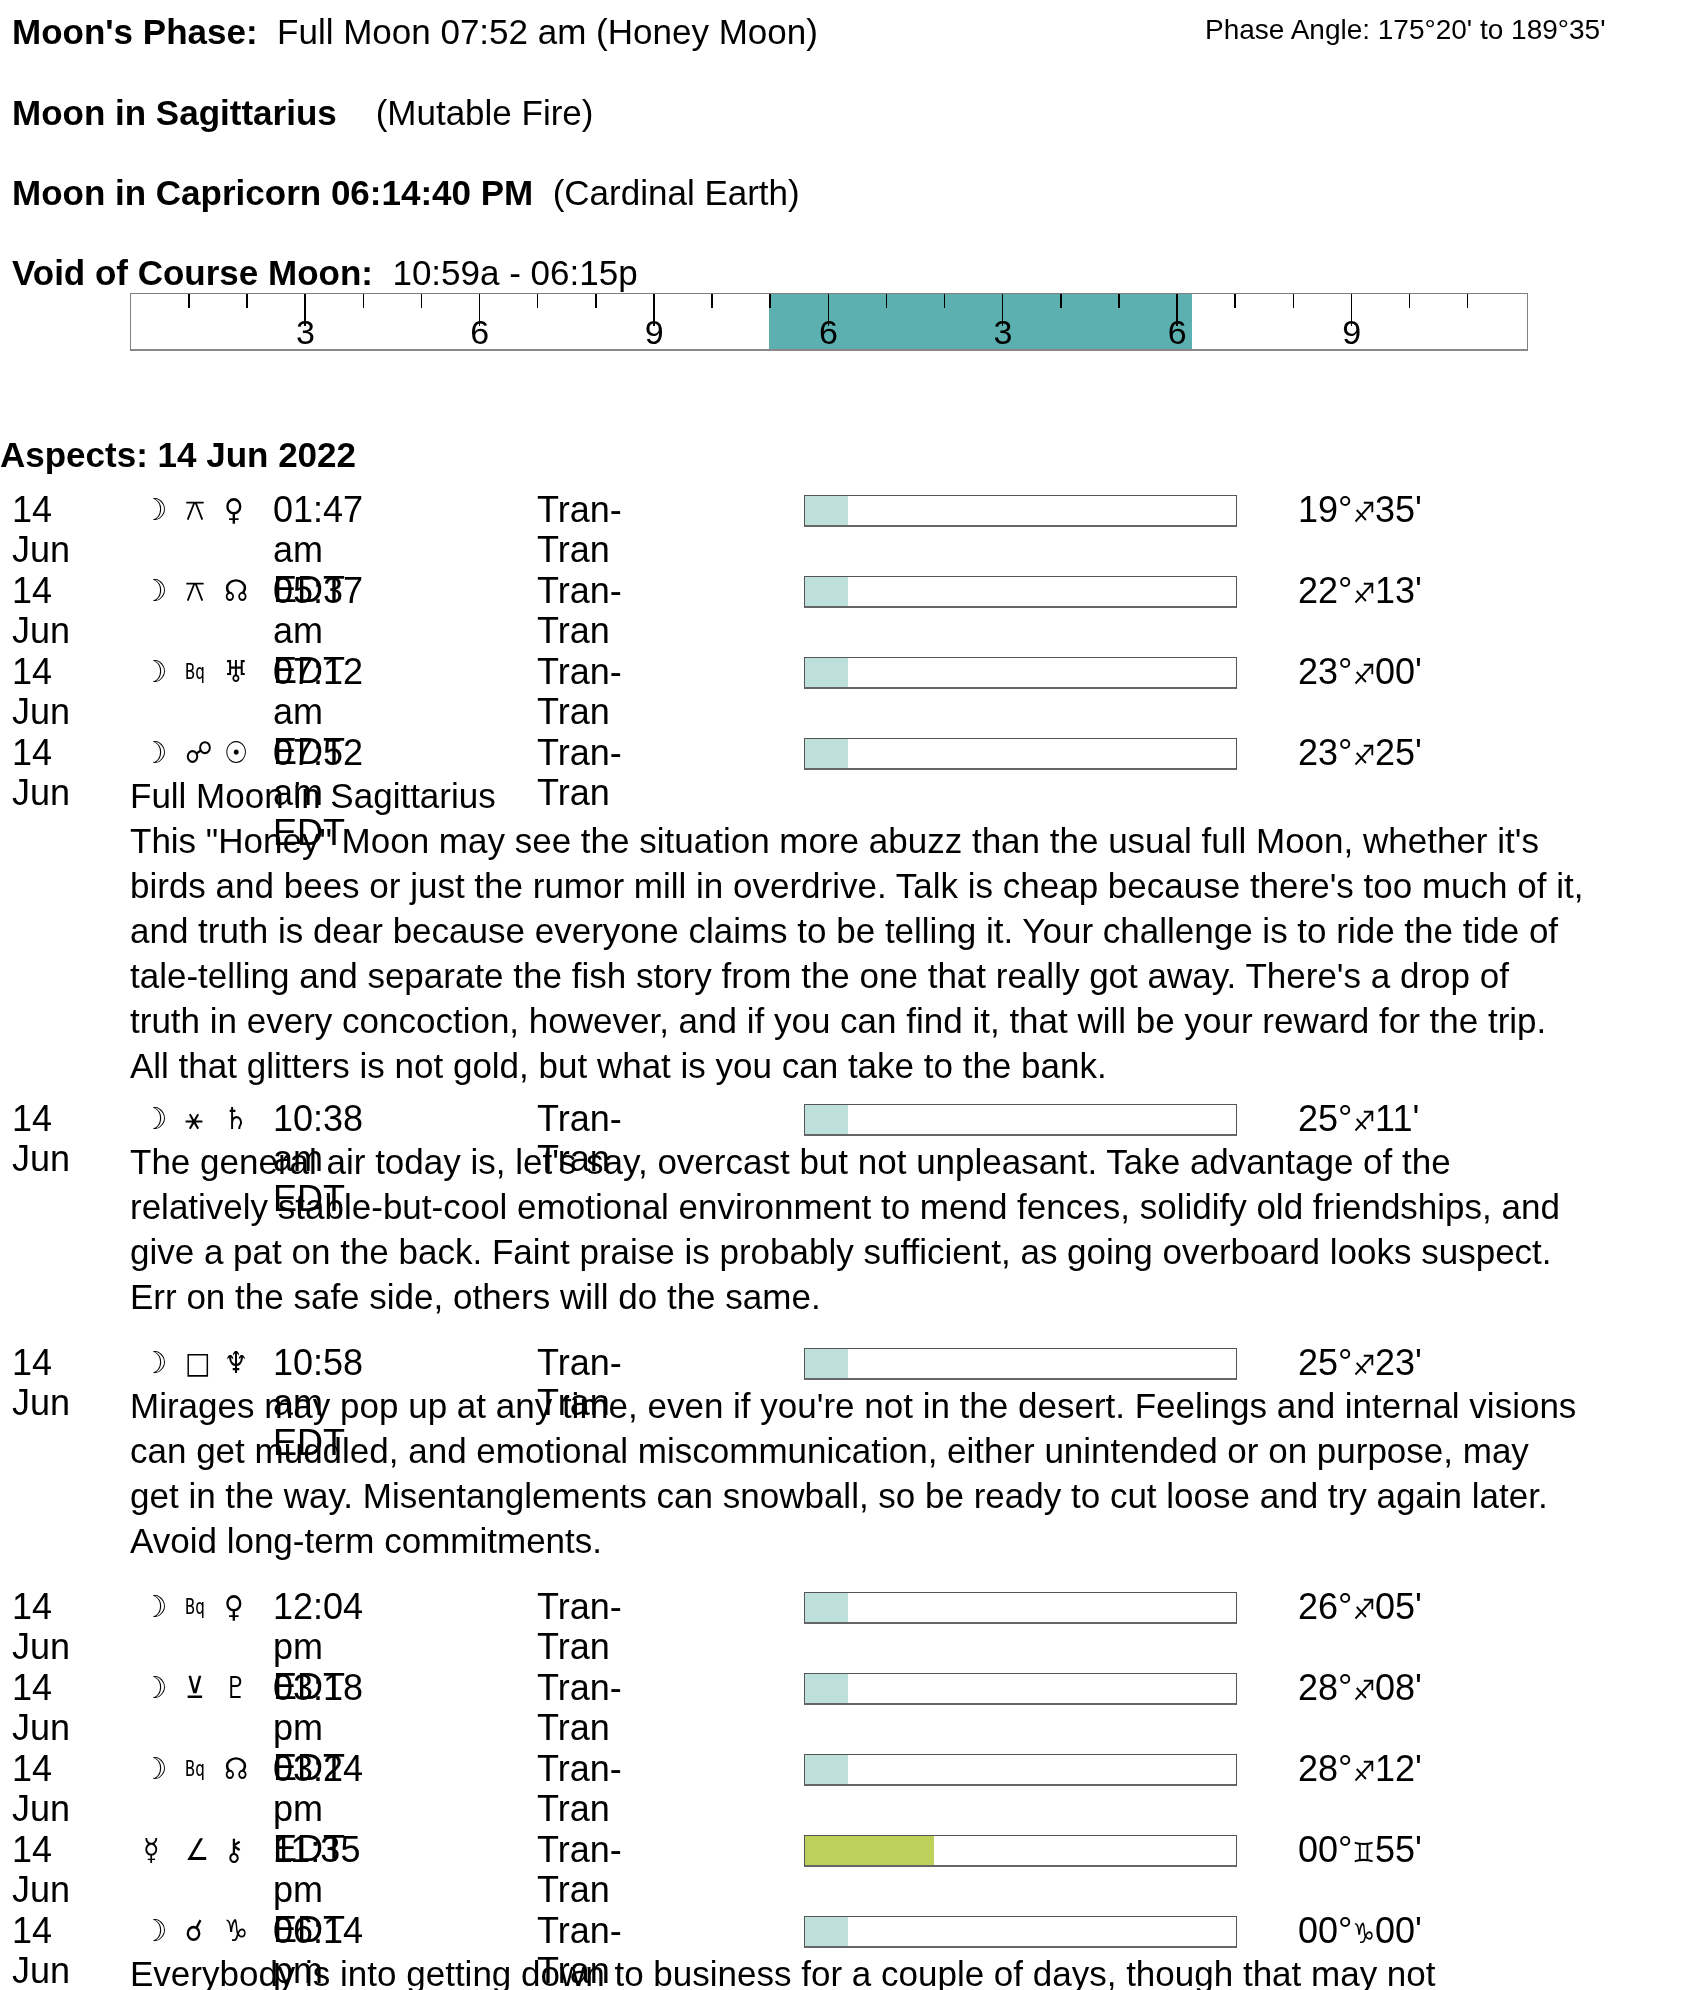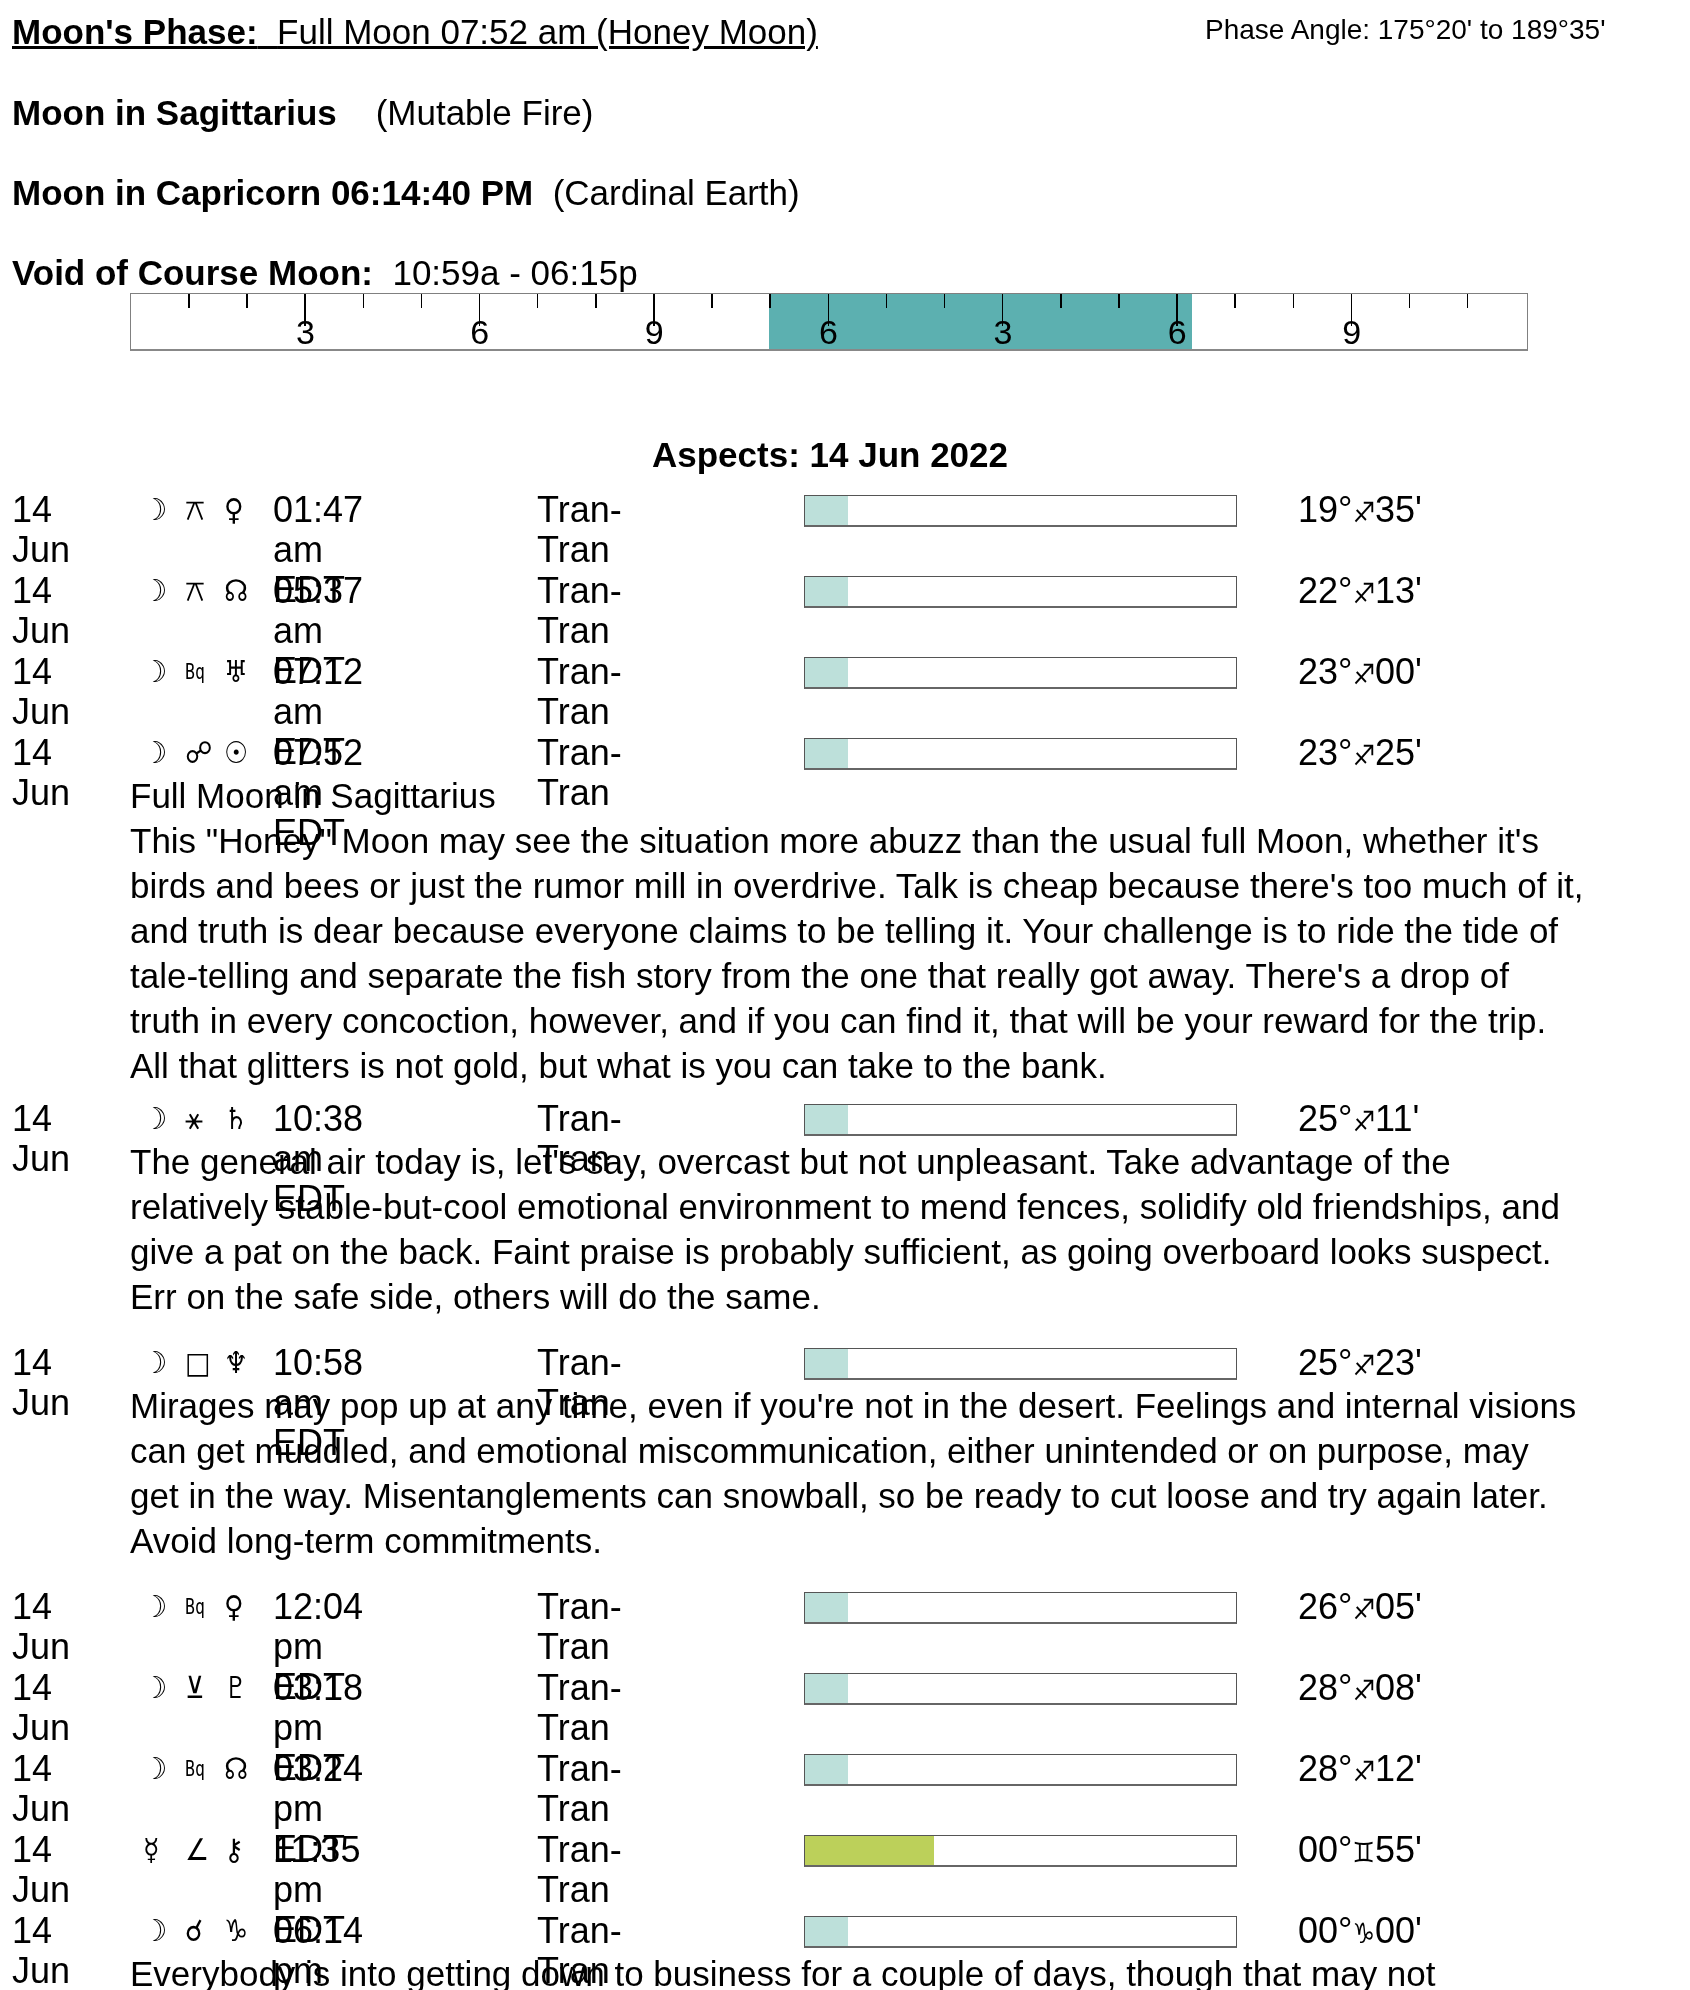--- a/index.html
+++ b/index.html
@@ -35,21 +35,21 @@
   .tran { position: absolute; left: 537px; top: 0; }
   .bar { position: absolute; left: 804px; top: 5px; width: 433px; height: 32px; border: 1.5px solid #555; border-bottom: 2px solid #666; box-sizing: border-box; background: #fff; }
   .bar-fill { position: absolute; top: 0; bottom: 0; left: 0; }
   .pos { position: absolute; left: 1298px; top: 0; font-size: 36px; }
   .pos .sign { font-family: "DejaVu Sans", sans-serif; font-size: 28px; }
   .desc { position: absolute; left: 130px; top: 40px; font-size: 35px; line-height: 45px; white-space: pre-line; width: 1560px; }
 </style>
 </head>
 <body>
 
-<div class="abs hdr" style="left:12px; top:12px;text-decoration:underline;">
+<div class="abs hdr" style="left:12px; top:12px;">
   <b>Moon's Phase:</b>&nbsp;
   <span>Full Moon 07:52 am (Honey Moon)</span>
 </div>
 <div class="abs phase-angle" style="left:1205px; top:14px;">Phase Angle:  175°20' to 189°35'</div>
 
 <div class="abs hdr" style="left:12px; top:93px;">
   <b>Moon in Sagittarius</b>&nbsp;&nbsp;&nbsp;
   <span>(Mutable Fire)</span>
 </div>
 
@@ -92,21 +92,21 @@
       <div class="tick-label" style="left: 174.375px;">3</div>
       <div class="tick-label" style="left: 348.75px;">6</div>
       <div class="tick-label" style="left: 523.125px;">9</div>
       <div class="tick-label" style="left: 697.5px;">6</div>
       <div class="tick-label" style="left: 871.875px;">3</div>
       <div class="tick-label" style="left: 1046.25px;">6</div>
       <div class="tick-label" style="left: 1220.62px;">9</div>
     </div>
 </div>
 
-<div class="abs aspects-title" style="left:0; width:1660px; text-align:center; top:435px;">Aspects: 14 Jun 2022</div>
+<div class="abs aspects-title" style="left:0; width:1660px; top:435px;">Aspects: 14 Jun 2022</div>
 
 <div id="aspect-rows">
     <div class="row" style="top: 490px;">
       <div class="row-line">
         <span class="date">14 Jun</span>
         <span class="glyph" style="left:143px">☽</span>
         <span class="glyph" style="left:185px">⚻</span>
         <span class="glyph" style="left:224px">♀</span>
         <span class="time">01:47 am EDT</span>
         <span class="tran">Tran-Tran</span>

